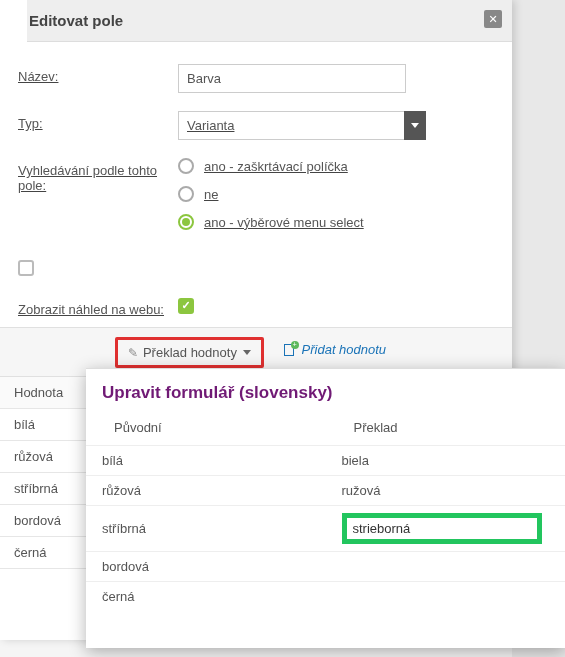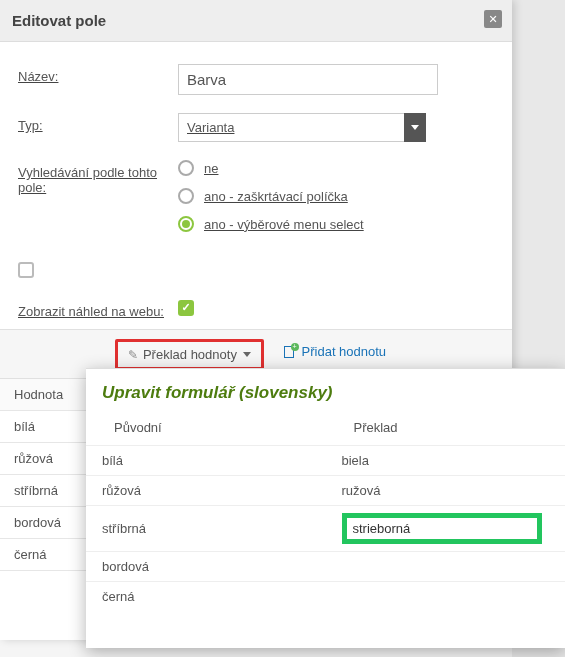--- a/index.html
+++ b/index.html
@@ -22,23 +22,24 @@
   .panel {
     position: absolute;
     left: 0; top: 0;
     width: 512px;
     background: #fff;
     box-shadow: 3px 0 8px rgba(0,0,0,0.15);
     height: 640px;
   }
   .panel-header {
     background: #eee;
-    padding: 12px 12px;
+    padding: 12px 2px;
     border-bottom: 1px solid #ddd;
     position: relative;
+    margin-left: 27px;
   }
   .panel-header h2 {
     font-size: 15px;
     font-weight: bold;
     color: #444;
   }
   .close-btn {
     position: absolute;
     right: 10px; top: 10px;
     width: 18px; height: 18px;
@@ -62,24 +63,24 @@
   .form-label {
     width: 160px;
     flex-shrink: 0;
     color: #555;
     padding-top: 5px;
   }
   .form-control {
     flex: 1;
   }
   .text-input {
-    width: 260px;
+    width: 228px;
     padding: 6px 8px;
     border: 1px solid #ccc;
-    font-size: 15px;
+    font-size: 13px;
     color: #555;
   }
   .select-wrap {
     position: relative;
     width: 248px;
     border-radius: 6px;
   }
   .select-input {
     width: 100%;
     padding: 6px 8px;
@@ -176,20 +177,21 @@
   }
   .btn-translate .caret {
     margin-left: 6px;
     border-left: 4px solid transparent;
     border-right: 4px solid transparent;
     border-top: 5px solid #666;
   }
   .btn-add {
     color: #1a73b7;
     border: 1px solid transparent;
+    font-style: italic;
   }
   .btn-add .plus-icon {
     position: relative;
     width: 14px; height: 14px;
     margin-right: 5px;
   }
   .btn-add .plus-icon .doc {
     width: 10px; height: 12px;
     border: 1px solid #1a73b7;
     position: absolute;
@@ -230,22 +232,21 @@
     width: 479px;
     height: 280px;
     background: #fff;
     box-shadow: 0 4px 16px rgba(0,0,0,0.3);
     border-top: 1px solid #ddd;
   }
   .inner-header {
     padding: 14px 16px 10px 16px;
     font-size: 17px;
     font-weight: bold;
-    color: #4d7c0f;
-    font-style: italic;
+    color: #701a75;
   }
   .trans-table {
     width: 100%;
     border-collapse: collapse;
   }
   .trans-table th, .trans-table td {
     text-align: left;
     padding: 7px 16px;
     border-top: 1px solid #eee;
     font-weight: normal;
@@ -297,25 +298,25 @@
           <div class="select-caret"></div>
         </div>
       </div>
     </div>
 
     <div class="form-row">
       <div class="form-label">Vyhledávání podle tohto pole:</div>
       <div class="form-control">
         <div class="radio-option">
           <span class="radio-circle"></span>
-          <span class="radio-label">ne</span>
+          <span class="radio-label">ano - zaškrtávací políčka</span>
         </div>
         <div class="radio-option">
           <span class="radio-circle"></span>
-          <span class="radio-label">ano - zaškrtávací políčka</span>
+          <span class="radio-label">ne</span>
         </div>
         <div class="radio-option selected">
           <span class="radio-circle"></span>
           <span class="radio-label">ano - výběrové menu select</span>
         </div>
       </div>
     </div>
 
     <div class="form-row">
       <div class="form-control">

